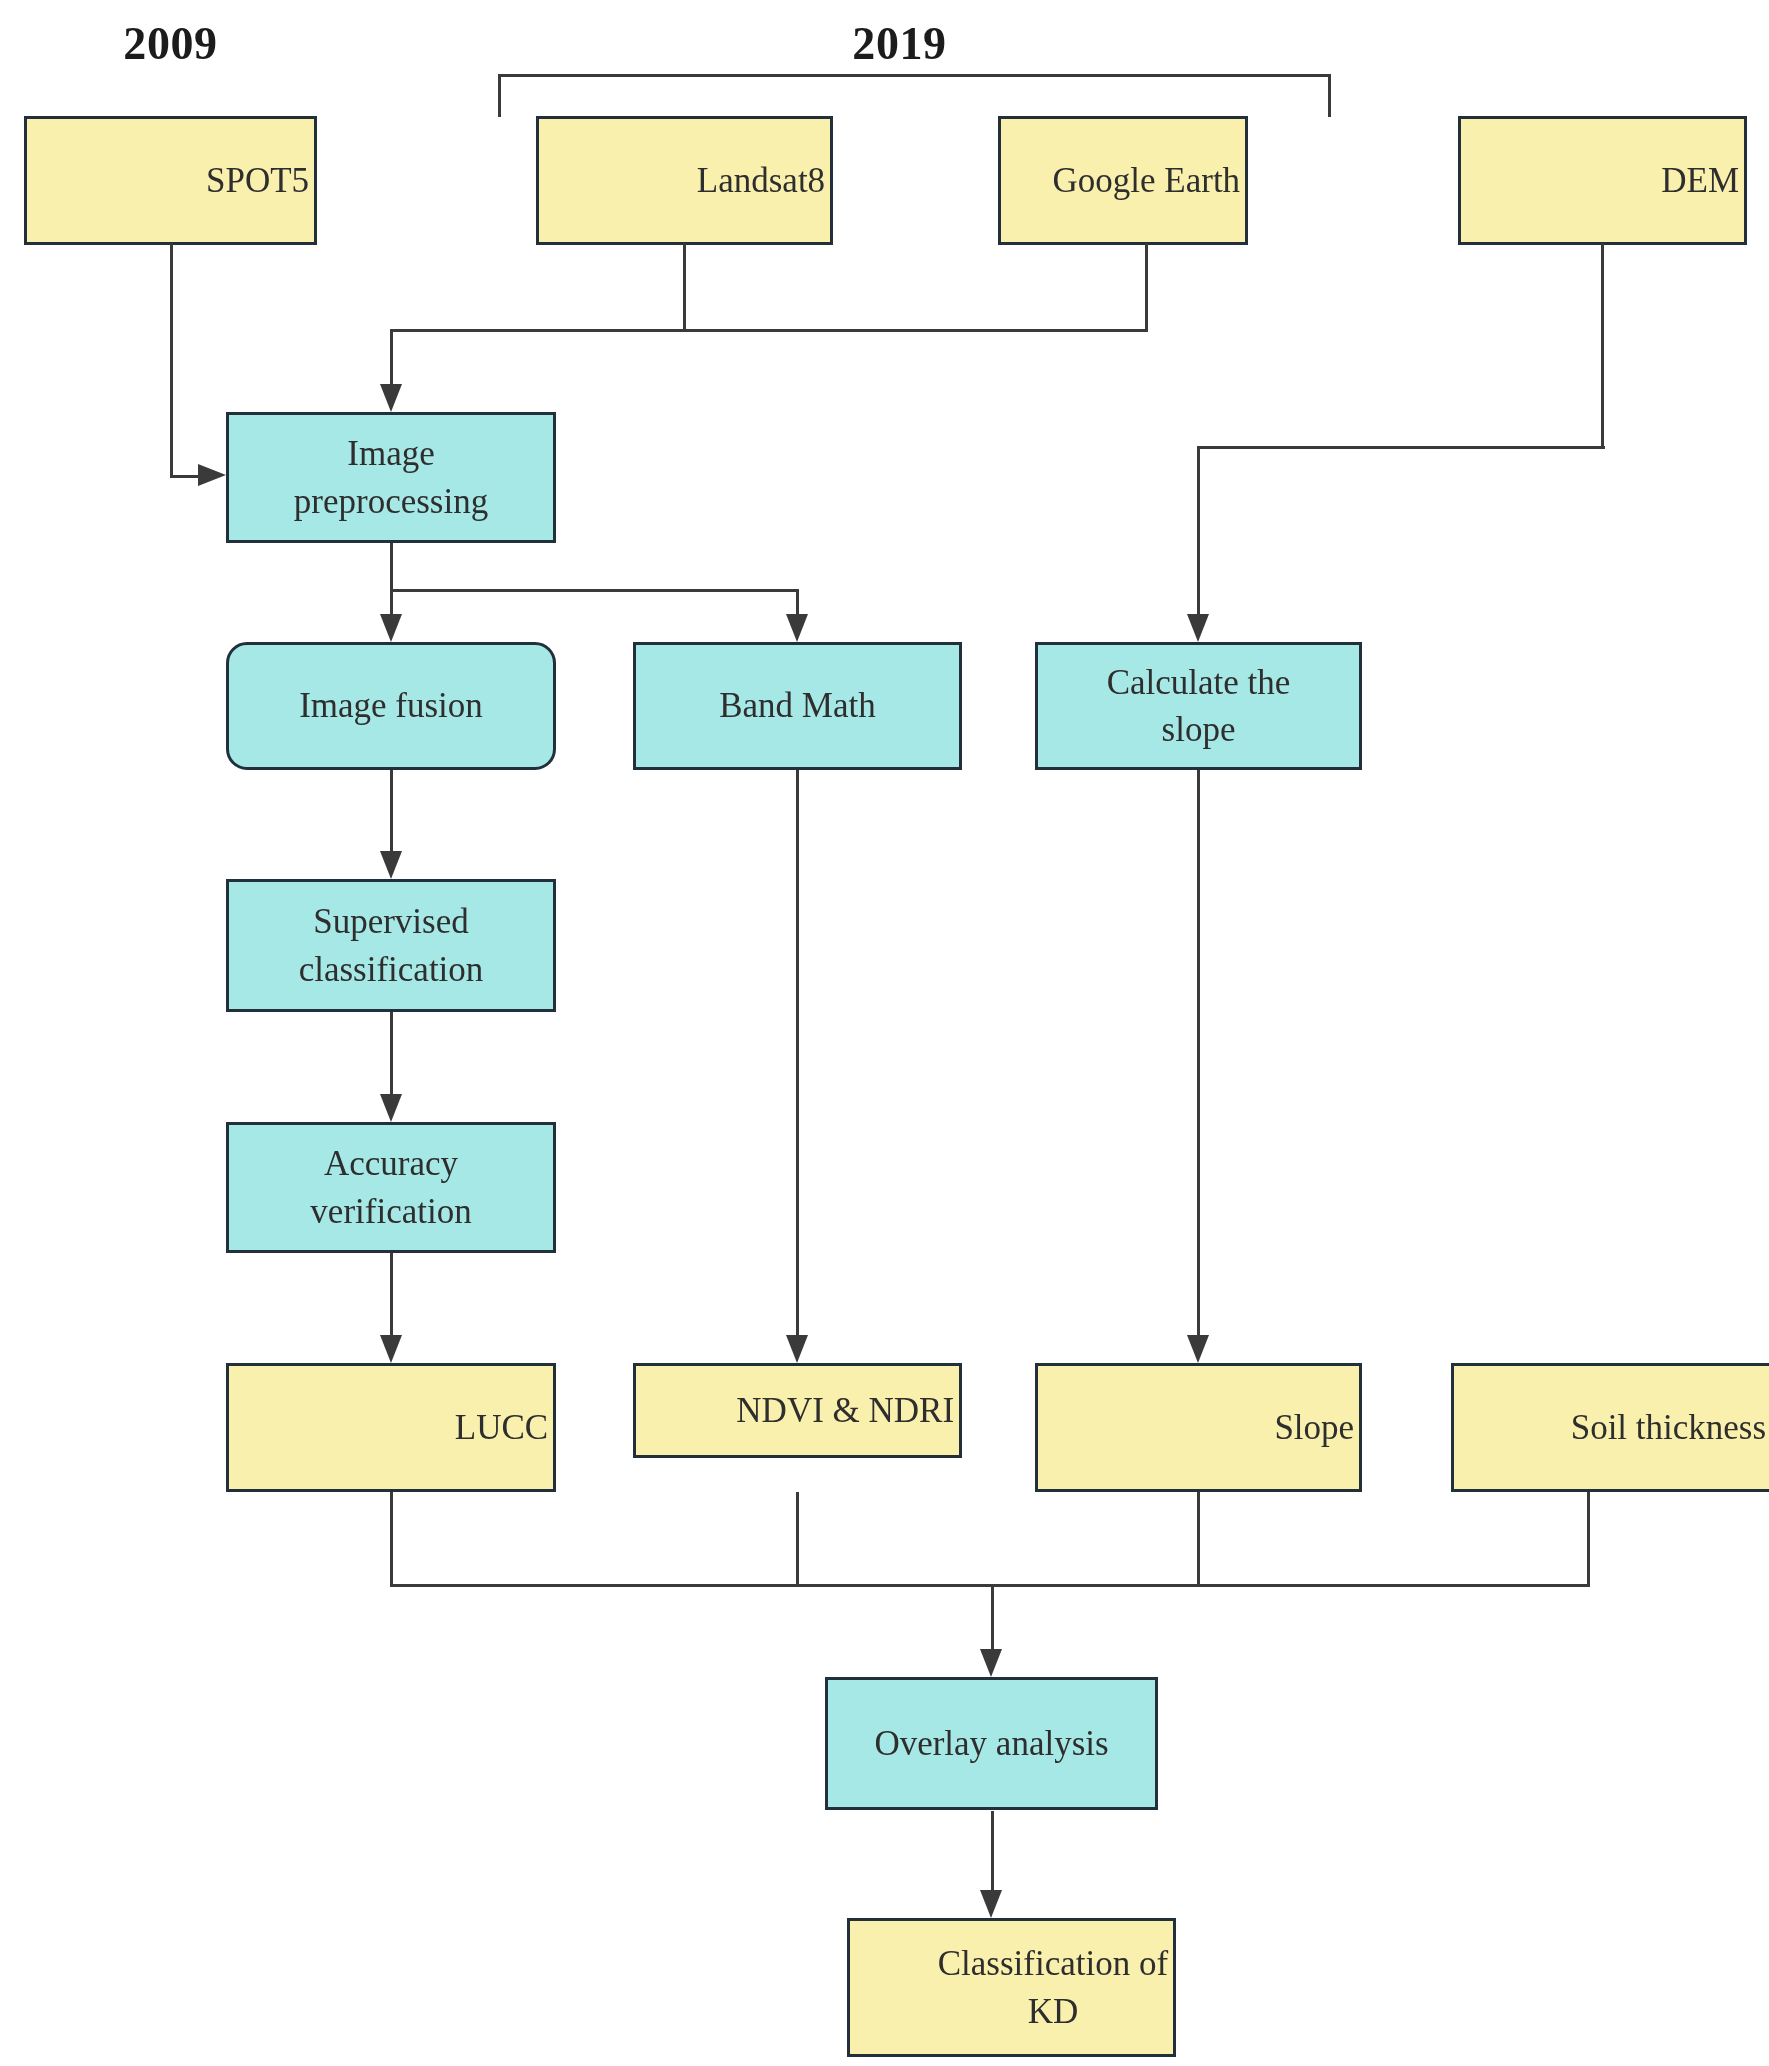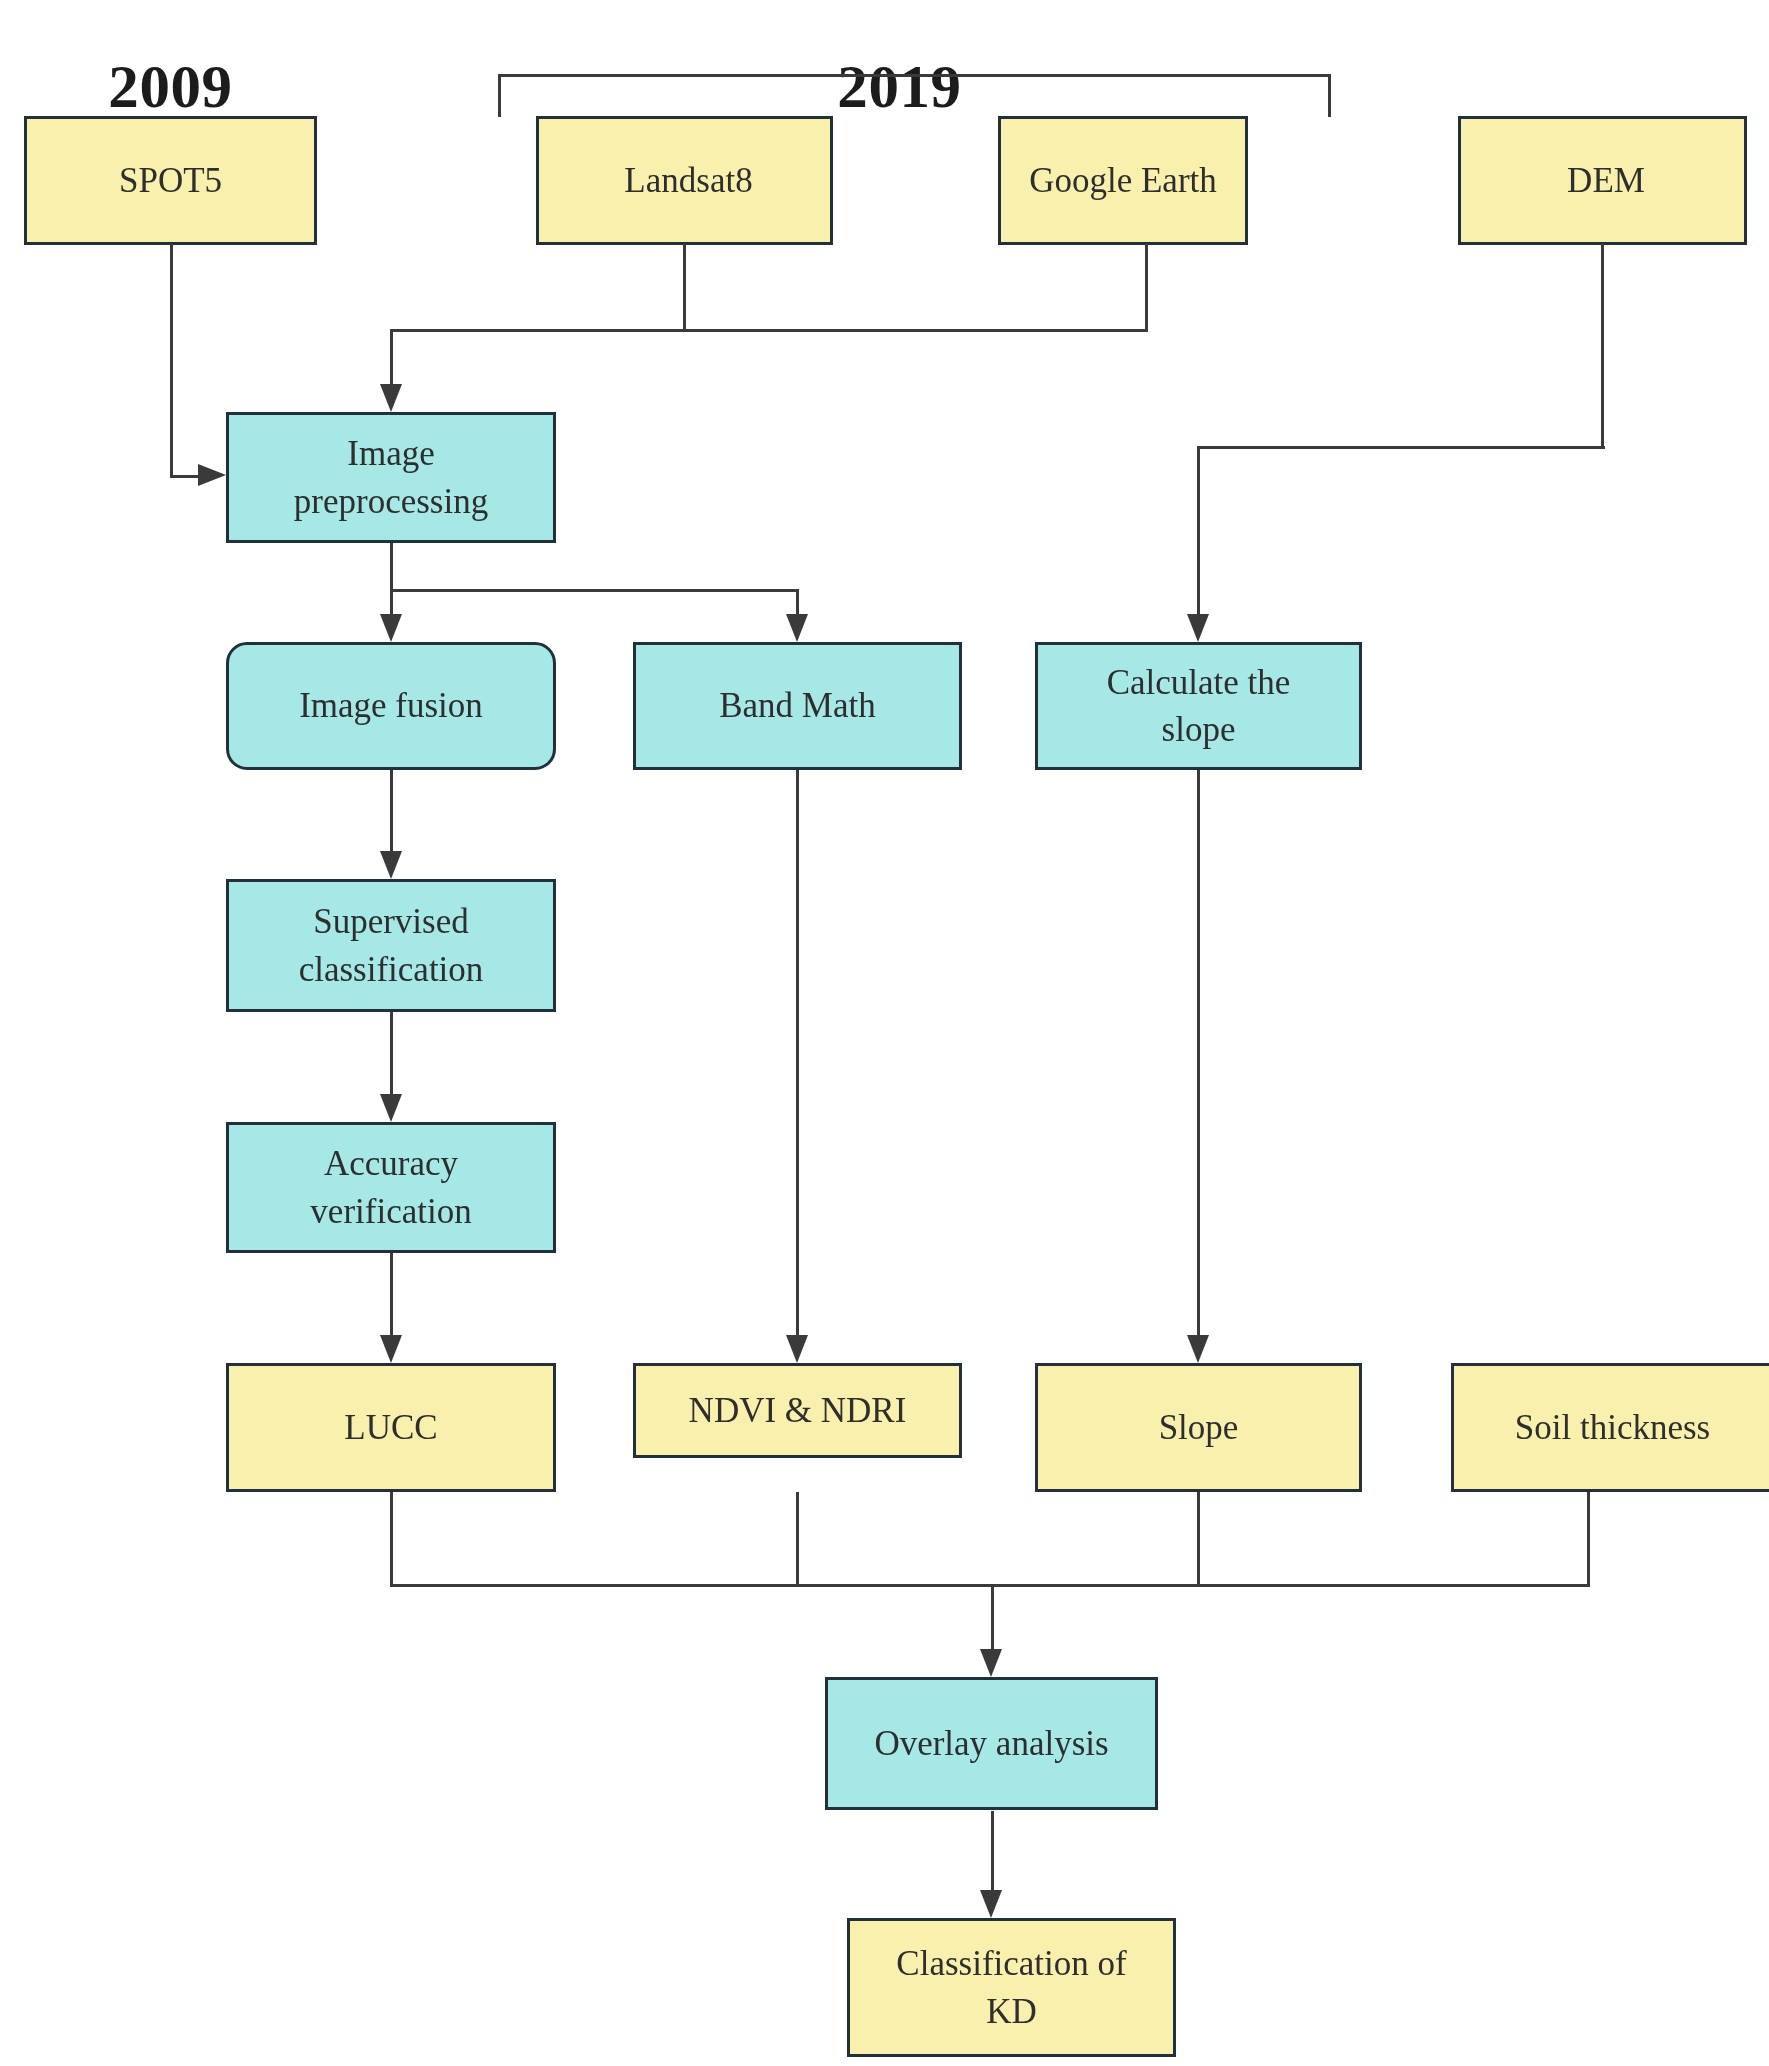--- a/index.html
+++ b/index.html
@@ -1,29 +1,28 @@
 <!DOCTYPE html>
 <html style="--data-fill: #faf0ad; --process-fill: #a6e8e6; --border: #22303c; --line: #3a3a3a; --text: #2e2e2e;font-size:9.7px"><head>
 <meta charset="utf-8">
 <style>
   html,body{margin:0;padding:0;background:#ffffff;}
   .canvas{
     position:relative;width:1769px;height:2066px;background:#ffffff;overflow:hidden;
     font-family:"Liberation Serif","DejaVu Serif",serif;
   }
   .year-label{
-    position:absolute;text-align:center;font-weight:bold;font-size:61px;color:#1c1c1c;
+    position:absolute;text-align:center;font-weight:bold;font-size:46px;color:#1c1c1c;
     letter-spacing:0.6px;
-    margin-top:35px;
   }
   .node{
     position:absolute;display:flex;align-items:center;justify-content:center;
     border:3px solid var(--border,#22303c);box-sizing:border-box;
   }
-  .node.data{background:var(--data-fill,#faf0ad);}
+  .node.data{background:var(--data-fill,#faf0ad);justify-content:flex-end;}
   .node.process{background:var(--process-fill,#a6e8e6);}
   .node-label{
     font-size:35px;color:var(--text,#2e2e2e);text-align:center;line-height:1.35;
     white-space:pre-line;padding:0 4.9px;
   }
   .line{position:absolute;background:var(--line,#3a3a3a);}
   .arrow-down{
     position:absolute;width:0;height:0;
     border-left:11.6px solid transparent;border-right:11.6px solid transparent;
     border-top:28px solid var(--line,#3a3a3a);

